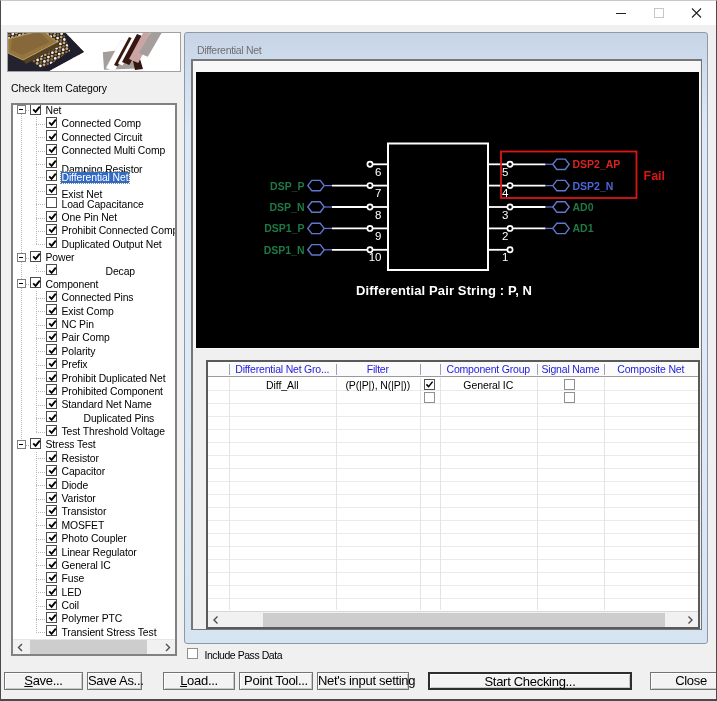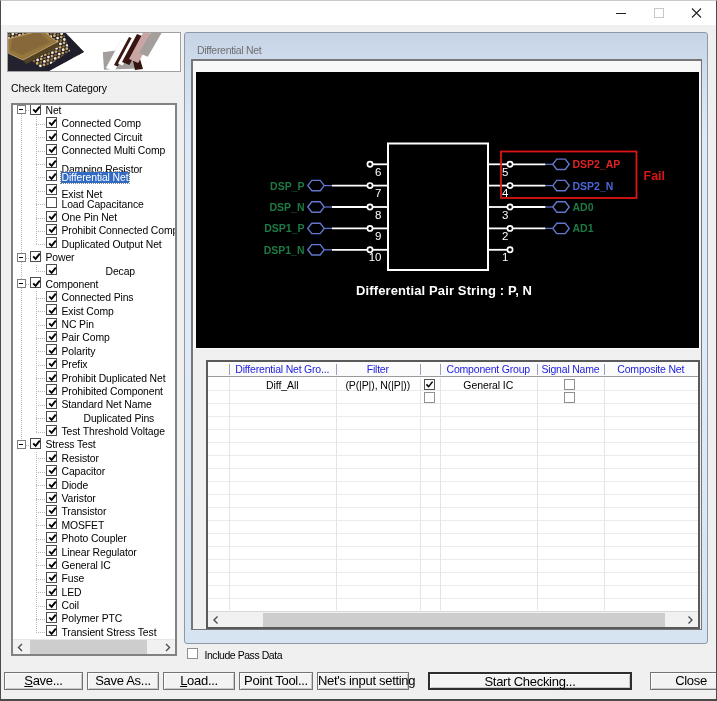--- a/index.html
+++ b/index.html
@@ -763,18 +763,18 @@
           <div class="sthumb" style="left:55px;top:1px;width:402px;height:14px;"></div>
         </div>
       </div>
   </div>
 </div>
 
 <div class="fcb" style="left:187px; top:648px;"></div>
 <div class="abs" style="left:204.5px; top:648.5px; font-size:10.5px; letter-spacing:-0.45px;">Include Pass Data</div>
 
 <button class="btn" style="left:4px; width:79px;"><u>S</u>ave...</button>
-<button class="btn" style="left:87px; width:72px;">Save As...</button>
+<button class="btn" style="left:87px; width:55px;">Save As...</button>
 <button class="btn" style="left:163px; width:72px;"><u>L</u>oad...</button>
 <button class="btn" style="left:239px; width:74px;">Point Tool...</button>
 <button class="btn" style="left:317px; width:92px;">Net's input setting</button>
 <button class="btn" style="left:428px; width:204px; border:2px solid #2e2e2e;">Start Checking...</button>
 <button class="btn" style="left:650px; width:82px;">Close</button>
 
 </body></html>

